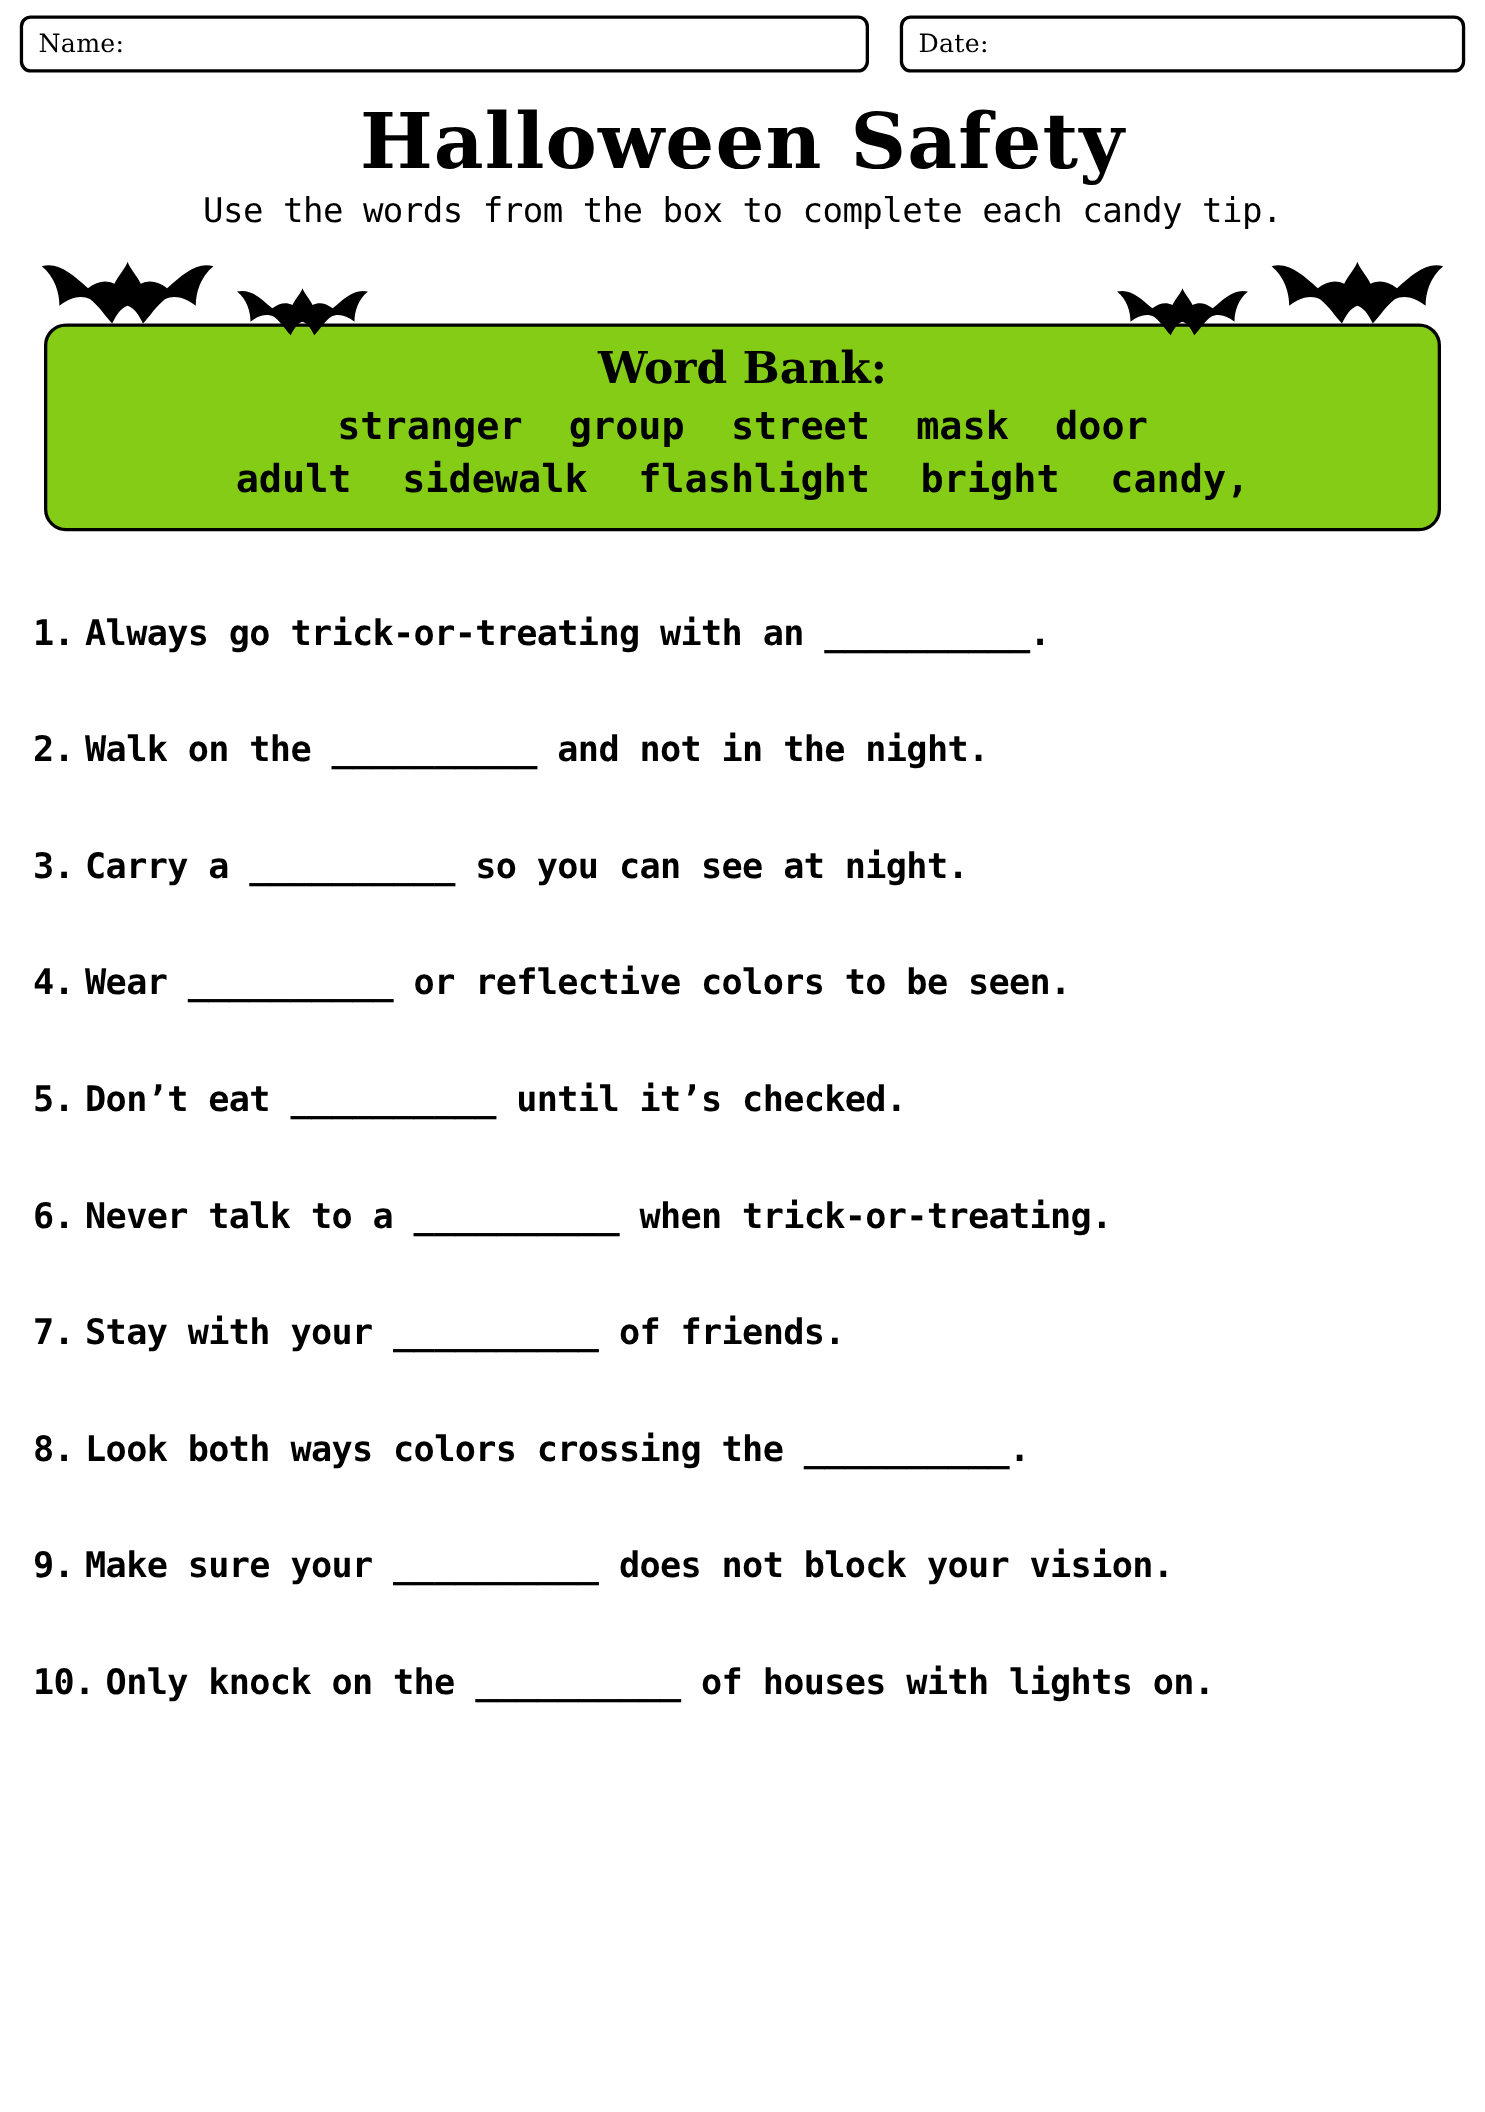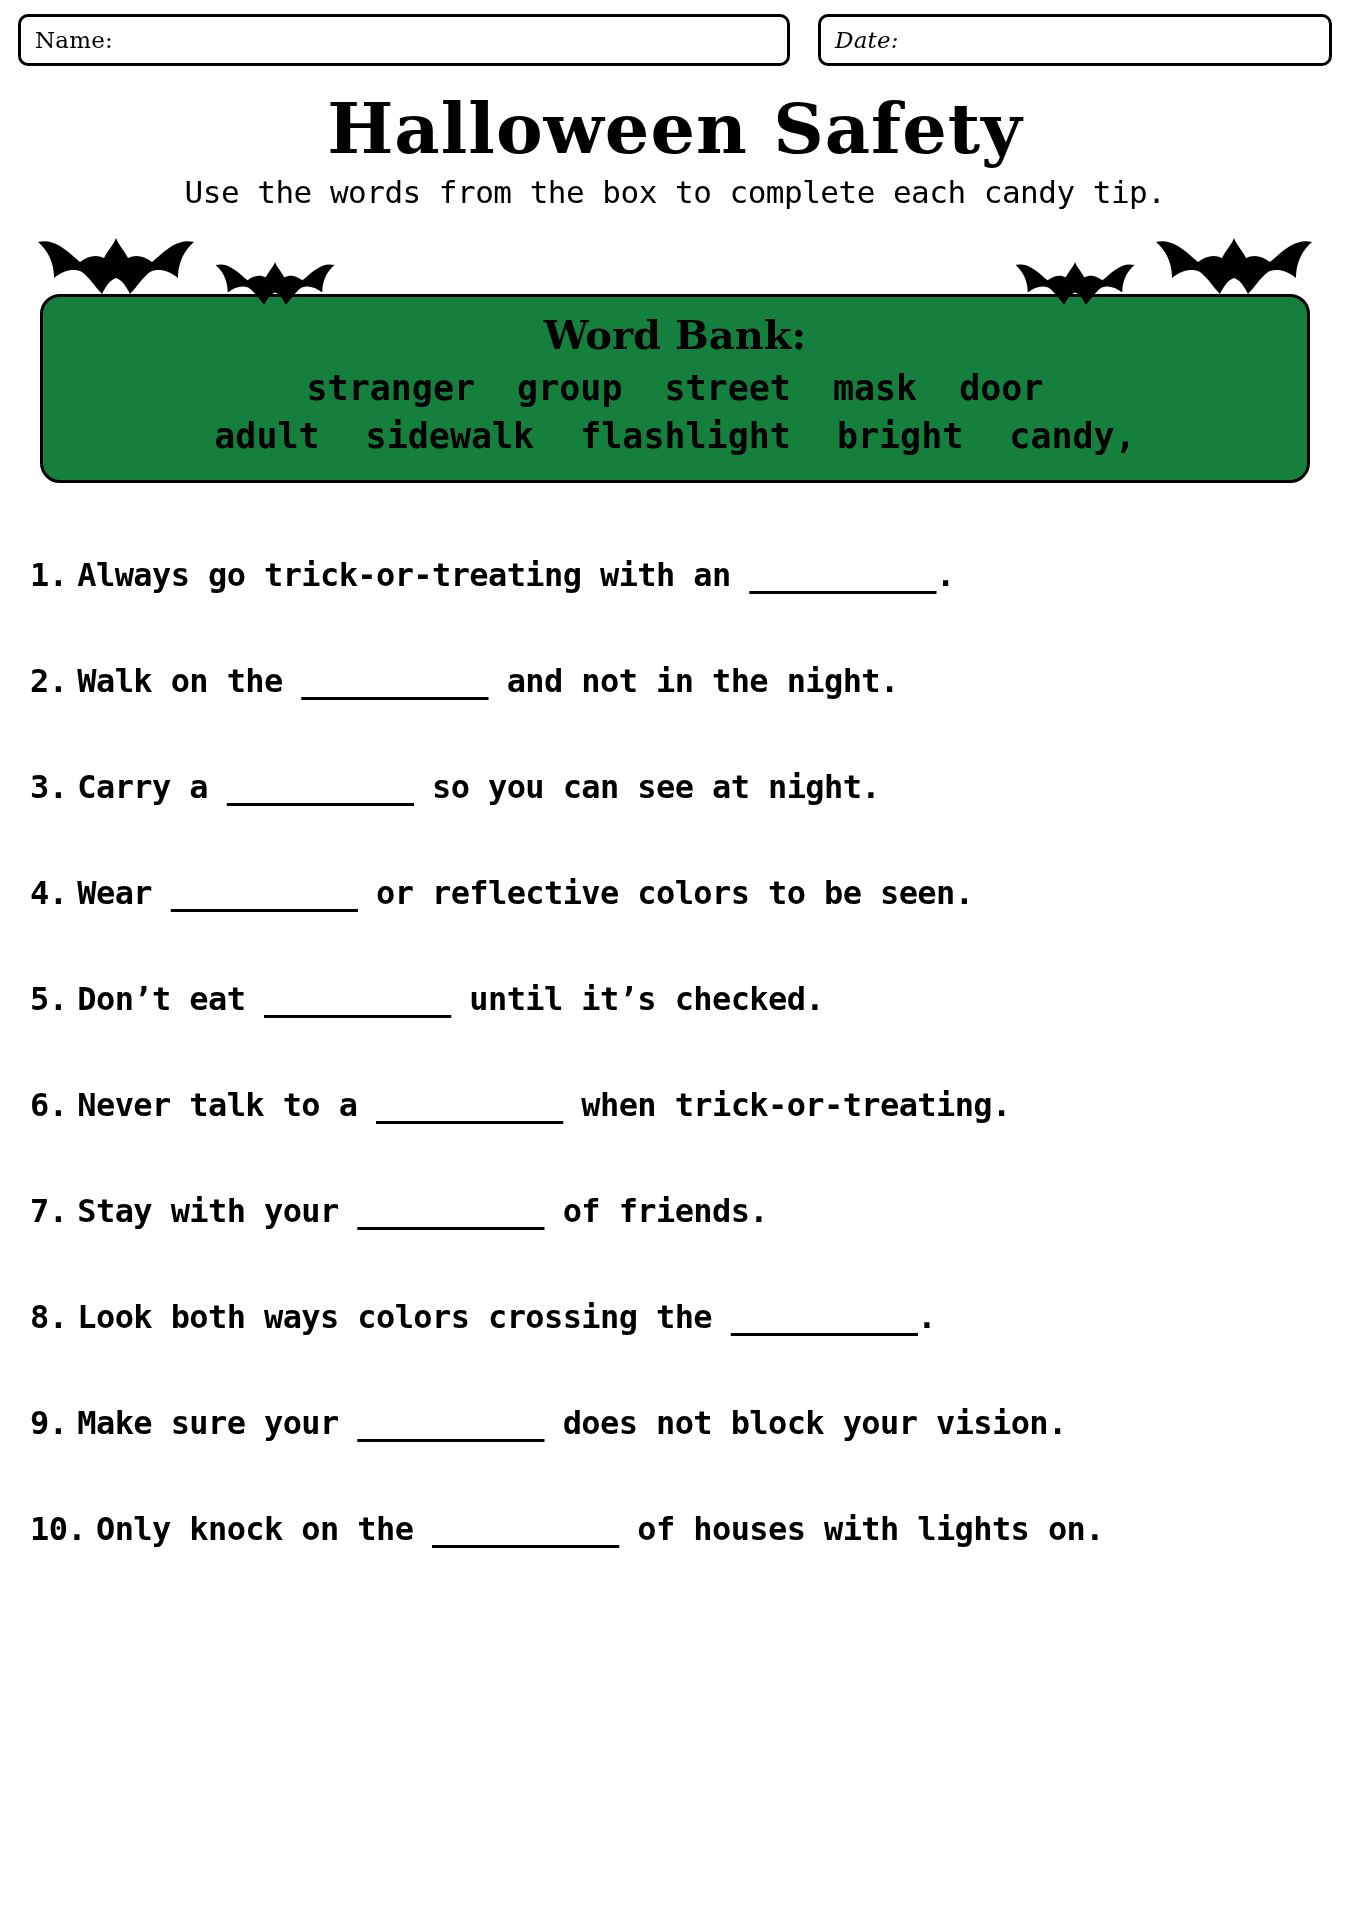--- a/index.html
+++ b/index.html
@@ -37,21 +37,21 @@
     height: 52px;
     display: flex;
     align-items: center;
     padding-left: 14px;
     box-sizing: border-box;
     font-family: "DejaVu Serif", serif;
     font-size: 23px;
     letter-spacing: 0.2px;
   }
   .field-name { flex: 0 0 772px; }
-  .field-date { flex: 1 1 auto; font-style: italic; }
+  .field-date { flex: 1 1 auto; }
 
   
   .title {
     text-align: center;
     font-family: "DejaVu Serif", serif;
     font-weight: bold;
     font-size: 70px;
     line-height: 1.05;
     margin-top: 26px;
     letter-spacing: 1px;
@@ -76,21 +76,21 @@
   }
   .bat svg { display: block; }
 
   .word-bank {
     position: absolute;
     left: 22px;
     right: 22px;
     top: 58px;
     border: 3px solid #000;
     border-radius: 20px;
-    background: #15803d;
+    background: #84cc16;
     z-index: 2;
     padding: 14px 18px 24px 18px;
     box-sizing: border-box;
   }
   .bank-title {
     text-align: center;
     font-family: "DejaVu Serif", serif;
     font-weight: bold;
     font-size: 40px;
     margin-bottom: 10px;

